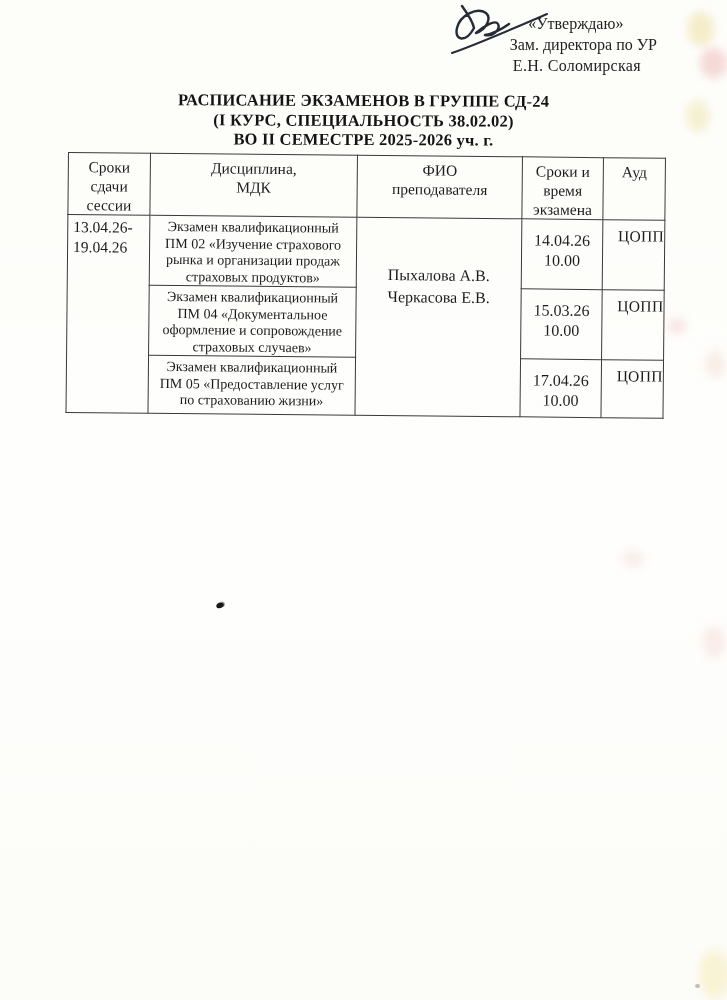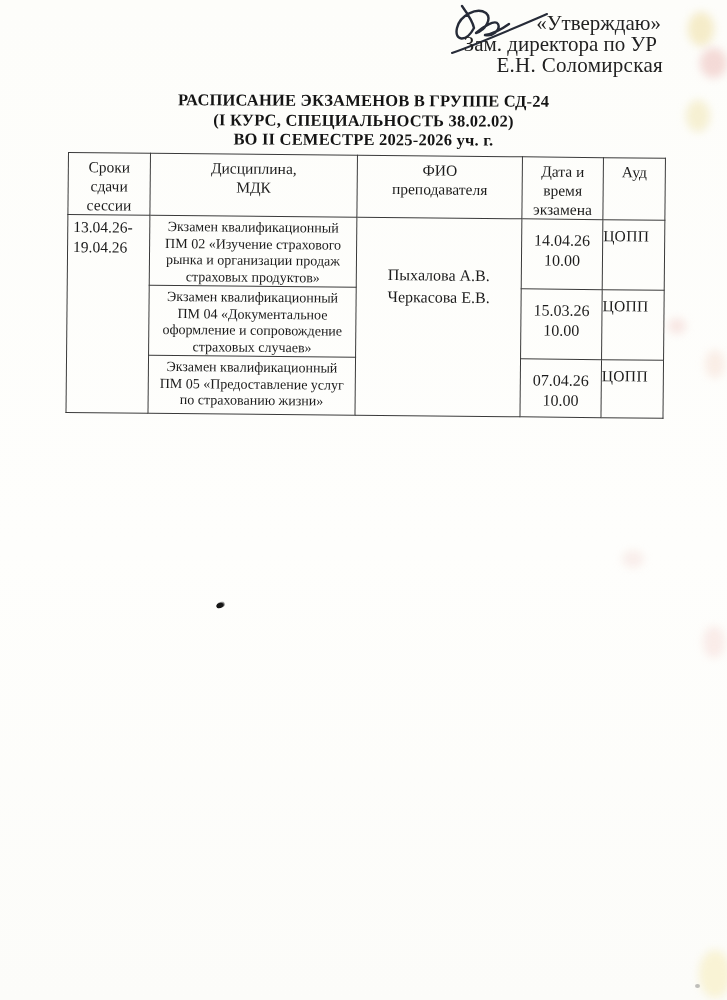--- a/index.html
+++ b/index.html
@@ -13,22 +13,22 @@
     overflow: hidden;
   }
   .scan-page {
     position: absolute; inset: 0;
     background: linear-gradient(180deg, #fdfdfa 0%, #fefefc 55%, #fcfcf9 100%);
   }
 
   
   .approval {
     position: absolute; top: 13px; right: 64px;
-    text-align: right;
-    font-size: 21px; line-height: 21px;
+    text-align: center;
+    font-size: 16px; line-height: 21px;
     color: #222;
   }
   .approval .stamp-line { margin-right: 2px; }
   .approval .position-line { margin-right: 6px; margin-left: 19px; }
   .approval .name-line { letter-spacing: 0.3px; }
 
   .signature-wrap {
     position: absolute; left: 450px; top: 3px;
     width: 102px; height: 54px;
   }
@@ -95,21 +95,21 @@
     white-space: pre-line;
   }
   td.teachers-cell .teachers-inner { transform: translateY(-31px); }
   td.datetime-cell {
     white-space: pre-line;
     font-size: 16px; line-height: 20px;
     text-align: center; padding-top: 11px;
   }
   td.room-cell {
     font-size: 15.5px;
-    text-align: left; padding-top: 7px;
+    text-align: right; padding-top: 7px;
     letter-spacing: 0.4px;
   }
 
   
   .smudge { position: absolute; border-radius: 50%; filter: blur(4px); pointer-events: none; }
   .sm-1 { left: 688px; top: 12px;  width: 26px; height: 34px; background: rgba(238,222,160,.55); }
   .sm-2 { left: 700px; top: 48px;  width: 27px; height: 30px; background: rgba(236,190,186,.55); }
   .sm-3 { left: 686px; top: 100px; width: 24px; height: 32px; background: rgba(240,228,172,.5); }
   .sm-4 { left: 668px; top: 318px; width: 18px; height: 16px; background: rgba(242,205,200,.45); }
   .sm-5 { left: 705px; top: 350px; width: 20px; height: 28px; background: rgba(244,216,200,.4); }
@@ -165,21 +165,21 @@
       </colgroup>
       <thead>
         <tr>
           <th>Сроки
 сдачи
 сессии</th>
           <th>Дисциплина,
 МДК</th>
           <th>ФИО
 преподавателя</th>
-          <th>Дата и
+          <th>Сроки и
 время
 экзамена</th>
           <th>Ауд</th>
         </tr>
       </thead>
       <tbody>
         <tr class="row-1">
           <td class="period-cell" rowspan="3">13.04.26-
 19.04.26</td>
           <td class="discipline-cell">Экзамен квалификационный ПМ 02 «Изучение страхового рынка и организации продаж страховых продуктов»</td>
@@ -192,21 +192,21 @@
           <td class="room-cell">ЦОПП</td>
         </tr>
         <tr class="row-2">
           <td class="discipline-cell">Экзамен квалификационный ПМ 04 «Документальное оформление и сопровождение страховых случаев»</td>
           <td class="datetime-cell">15.03.26
 10.00</td>
           <td class="room-cell">ЦОПП</td>
         </tr>
         <tr class="row-3">
           <td class="discipline-cell">Экзамен квалификационный ПМ 05 «Предоставление услуг по страхованию жизни»</td>
-          <td class="datetime-cell">07.04.26
+          <td class="datetime-cell">17.04.26
 10.00</td>
           <td class="room-cell">ЦОПП</td>
         </tr>
       </tbody>
     </table>
   </div>
 
   <div class="smudge sm-1"></div>
   <div class="smudge sm-2"></div>
   <div class="smudge sm-3"></div>

